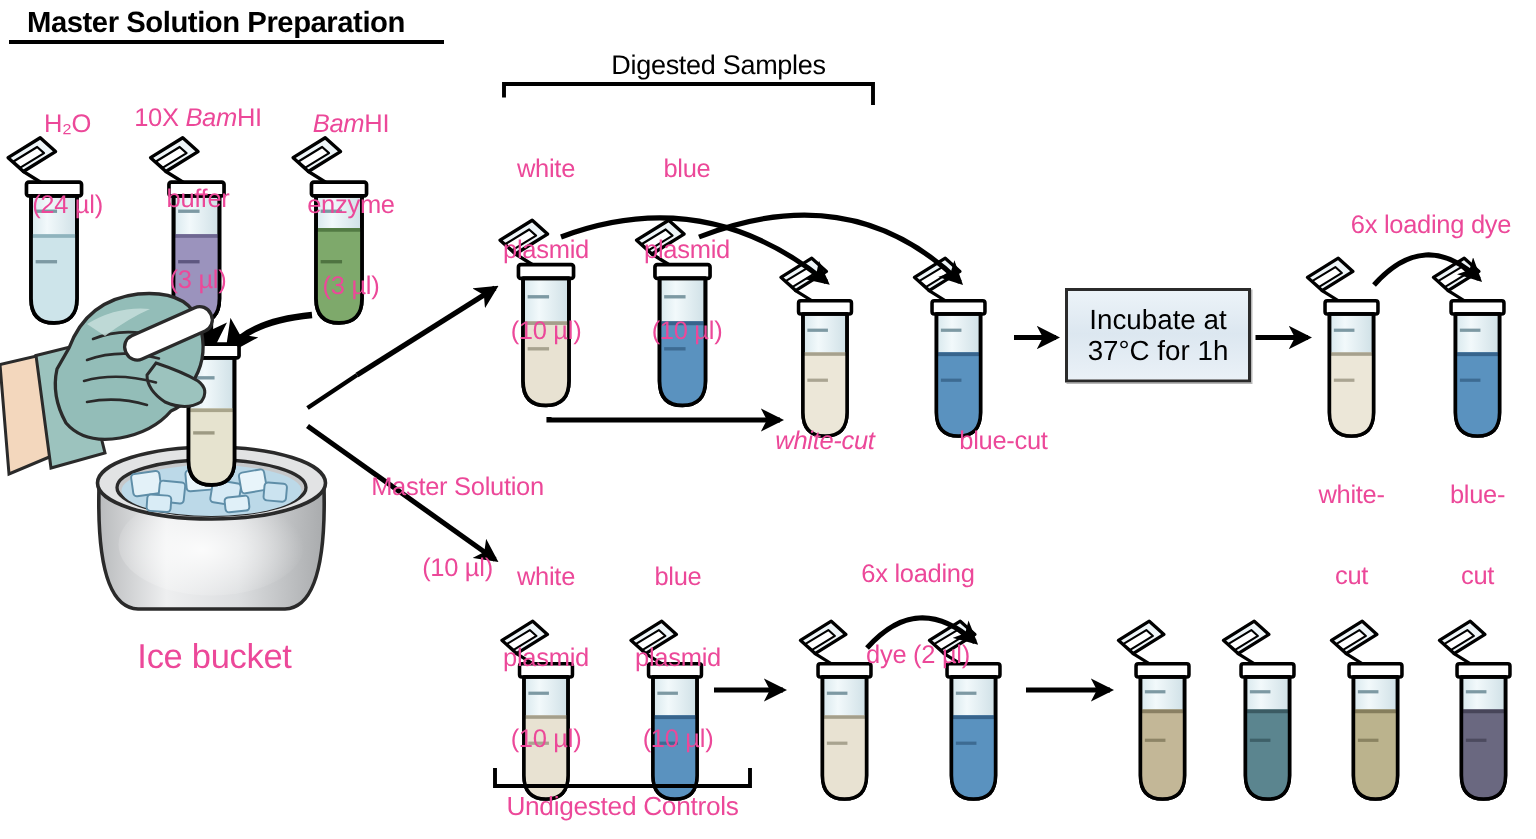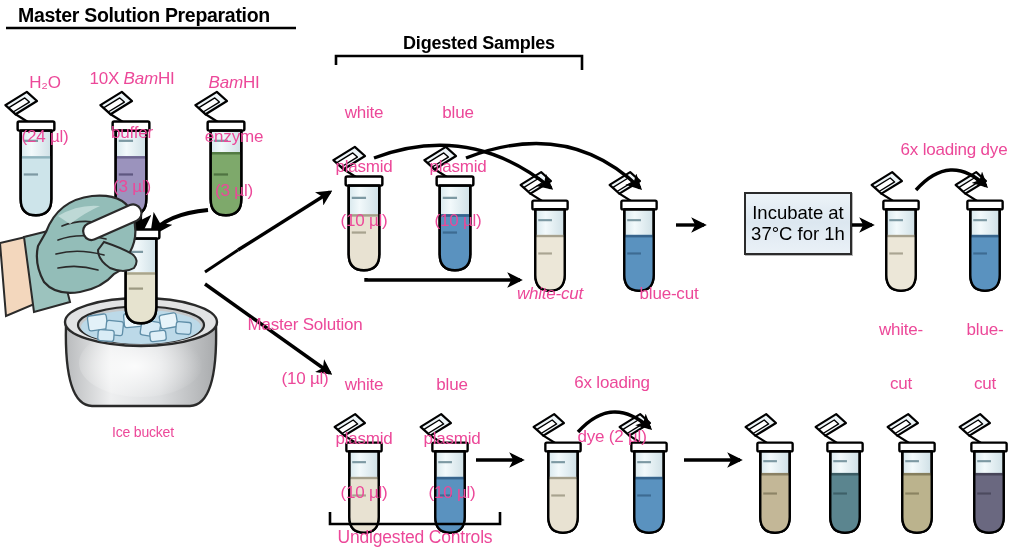--- a/index.html
+++ b/index.html
@@ -25,38 +25,38 @@
     letter-spacing: -0.2px;
   }
   .title {
     position: absolute;
     font-weight: bold;
     font-size: 19.5px;
     letter-spacing: -0.3px;
   }
   .sect {
     position: absolute;
-    font-weight: bold;
+    font-weight: normal;
     font-size: 18px;
     text-align: center;
     letter-spacing: -0.2px;
   }
   .incubate-box {
     position: absolute;
     border: 2.2px solid #2b2b2b;
     background: linear-gradient(180deg,#ecf3f8 0%,#dce7f0 48%,#eaf1f7 100%);
     display: flex; align-items: center; justify-content: center;
     text-align: center;
     font-size: 18.5px;
     line-height: 1.12;
     white-space: pre;
     box-shadow: 1px 1px 0 rgba(0,0,0,0.28);
   }
   svg { position: absolute; left: 0; top: 0; overflow: visible; }
-  .ice-lbl { font-size: 14px; text-align: center; }
+  .ice-lbl { font-size: 23px; text-align: center; }
 </style>
 </head>
 <body>
 
 <div id="stage">
 
   <svg width="1024" height="559" viewBox="0 0 1024 559">
     <defs>
 
       <g id="tube-shape">
@@ -435,21 +435,21 @@
 
   <div class="lbl" style="left:412px; top:68px; width:92px;">
     <div>blue</div>
     <div>plasmid</div>
     <div>(10 µl)</div>
   </div>
 
   <div class="lbl" style="left:500px; top:285px; width:100px;font-style:italic;">white-cut</div>
   <div class="lbl" style="left:626px; top:285px; width:86px;">blue-cut</div>
 
-  <div class="incubate-box" style="left:710px; top:192px; width:108px; height:63px;margin-left:34px;">Incubate at
+  <div class="incubate-box" style="left:710px; top:192px; width:124px; height:63px;">Incubate at
 37°C for 1h</div>
 
   <div class="lbl" style="left:884px; top:105px; width:140px;">
     <div>6x loading dye</div>
   </div>
 
   <div class="lbl" style="left:862px; top:285px; width:78px;">
     <div>white-</div>
     <div>cut</div>
   </div>

